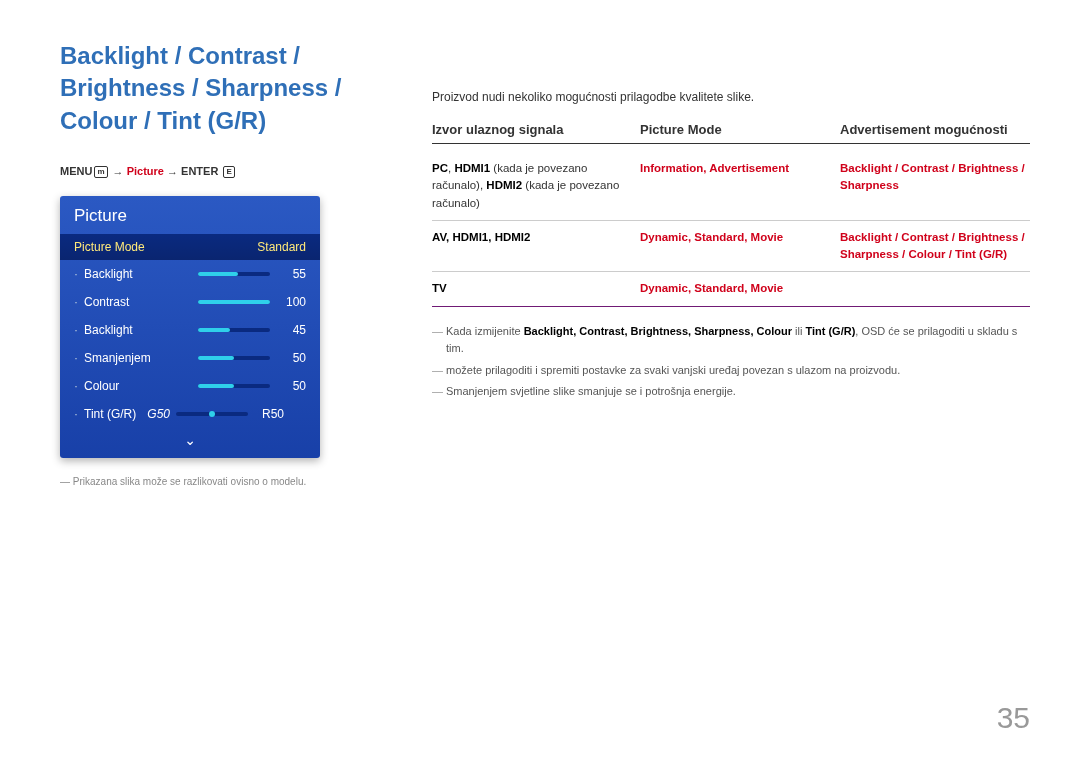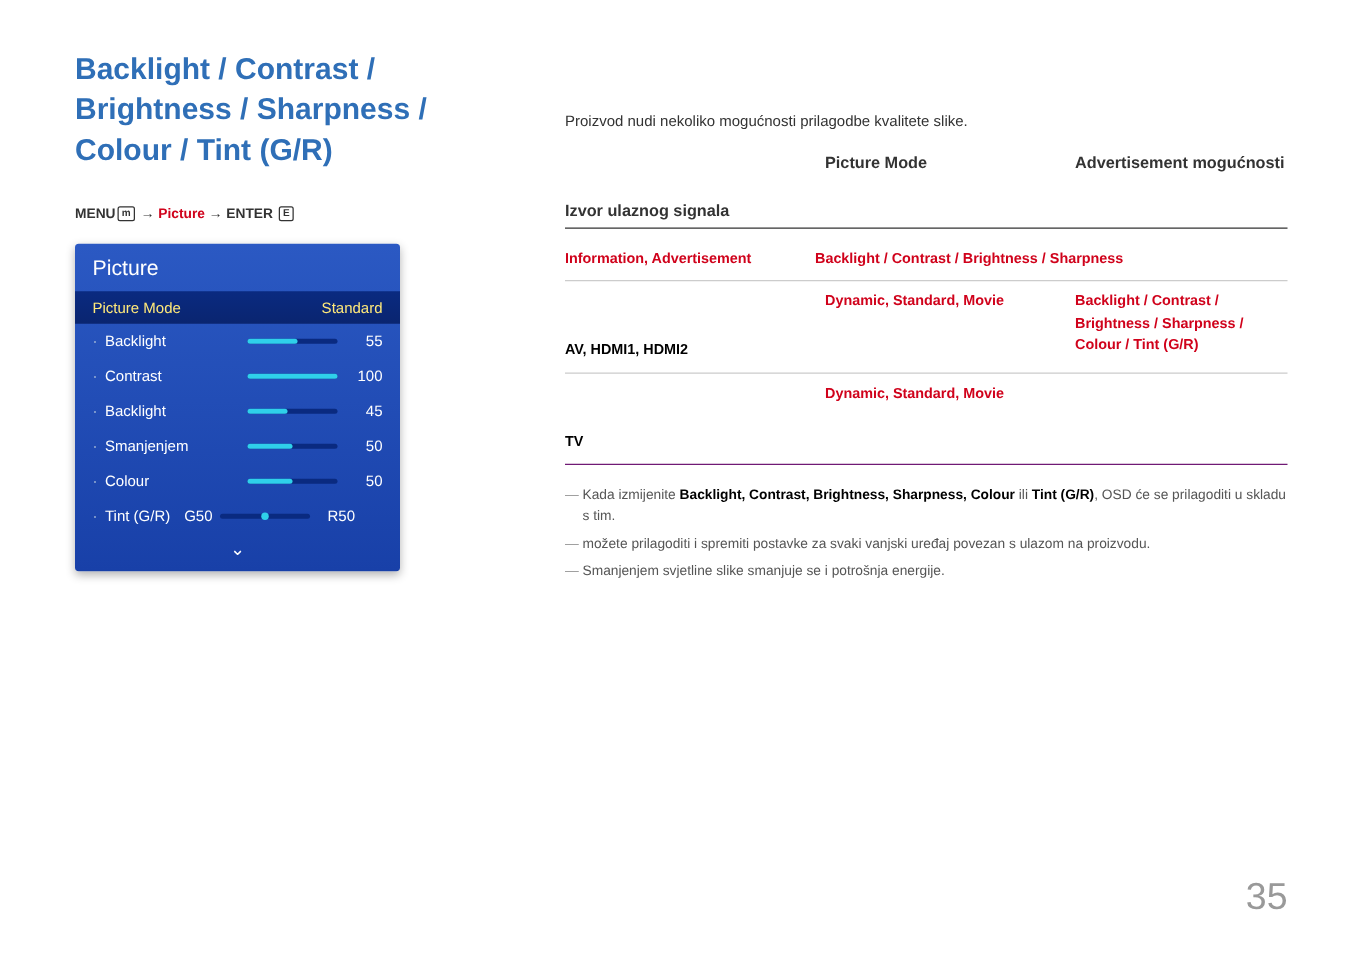--- a/index.html
+++ b/index.html
@@ -7,21 +7,21 @@
     width: 1080px;
     height: 763px;
     background: #fff;
     font-family: Arial, Helvetica, sans-serif;
     position: relative;
     color: #333;
   }
   .page {
     padding: 40px 50px 0 60px;
     display: flex;
-    gap: 52px;
+    gap: 32px;
     justify-content: flex-end;
   }
   .left-col { width: 340px; flex-shrink: 0; }
   .right-col { flex: 1; padding-top: 50px; }
   .main-heading {
     color: #2f6fb7;
     font-size: 24px;
     font-weight: 600;
     line-height: 1.35;
     margin-bottom: 28px;
@@ -89,21 +89,21 @@
   }
   .osd-item .val { width: 26px; text-align: right; }
   .osd-tint {
     display: flex;
     align-items: center;
     padding: 7px 14px;
     font-size: 12px;
   }
   .osd-tint .dot { width: 10px; color: #bcd; }
   .osd-tint .lbl { width: 56px; }
-  .osd-tint .g { width: 30px; text-align: right; margin-right: 6px; }
+  .osd-tint .g { width: 30px; text-align: right; margin-right: 6px; font-style: italic; }
   .osd-tint .tint-bar {
     width: 72px;
     height: 4px;
     background: #0a2a80;
     border-radius: 2px;
     position: relative;
     margin-right: 6px;
   }
   .osd-tint .tint-dot {
     position: absolute;
@@ -132,21 +132,21 @@
     width: 100%;
     font-size: 11.5px;
   }
   .thead {
     display: flex;
     border-bottom: 1px solid #333;
     padding-bottom: 6px;
     margin-bottom: 8px;
   }
   .th { font-weight: bold; font-size: 13px; }
-  .c1 { width: 208px; flex-shrink: 0; margin-top: 39px; }
+  .c1 { width: 208px; flex-shrink: 0; }
   .c2 { width: 200px; flex-shrink: 0; }
   .c3 { flex: 1; }
   .trow {
     display: flex;
     border-bottom: 1px solid #ccc;
     padding: 8px 0;
     line-height: 1.5;
   }
   .trow:last-of-type { border-bottom: 1px solid #701a75; }
   .bold-black { font-weight: bold; color: #000; }
@@ -239,33 +239,37 @@
         <span class="lbl">Tint (G/R)</span>
         <span class="g">G50</span>
         <div class="tint-bar">
             <div class="tint-dot"></div>
           </div>
         <span class="r">R50</span>
       </div>
       <div class="osd-chevron">⌄</div>
     </div>
 
+    <div class="footnote">Prikazana slika može se razlikovati ovisno o modelu.</div>
   </div>
 
   <div class="right-col">
     <div class="intro">Proizvod nudi nekoliko mogućnosti prilagodbe kvalitete slike.</div>
 
     <div class="table">
       <div class="thead">
         <div class="th c1">Izvor ulaznog signala</div>
         <div class="th c2">Picture Mode</div>
         <div class="th c3">Advertisement mogućnosti</div>
       </div>
 
       <div class="trow">
+        <div class="c1">
+          <span class="bold-black">PC</span><span class="plain">, </span><span class="bold-black">HDMI1</span><span class="plain"> (kada je povezano računalo), </span><span class="bold-black">HDMI2</span><span class="plain"> (kada je povezano računalo)</span>
+        </div>
         <div class="c2 bold-red">Information, Advertisement</div>
         <div class="c3 bold-red">Backlight / Contrast / Brightness / Sharpness</div>
       </div>
 
       <div class="trow">
         <div class="c1 bold-black">AV, HDMI1, HDMI2</div>
         <div class="c2 bold-red">Dynamic, Standard, Movie</div>
         <div class="c3 bold-red">Backlight / Contrast / Brightness / Sharpness / Colour / Tint (G/R)</div>
       </div>
 

